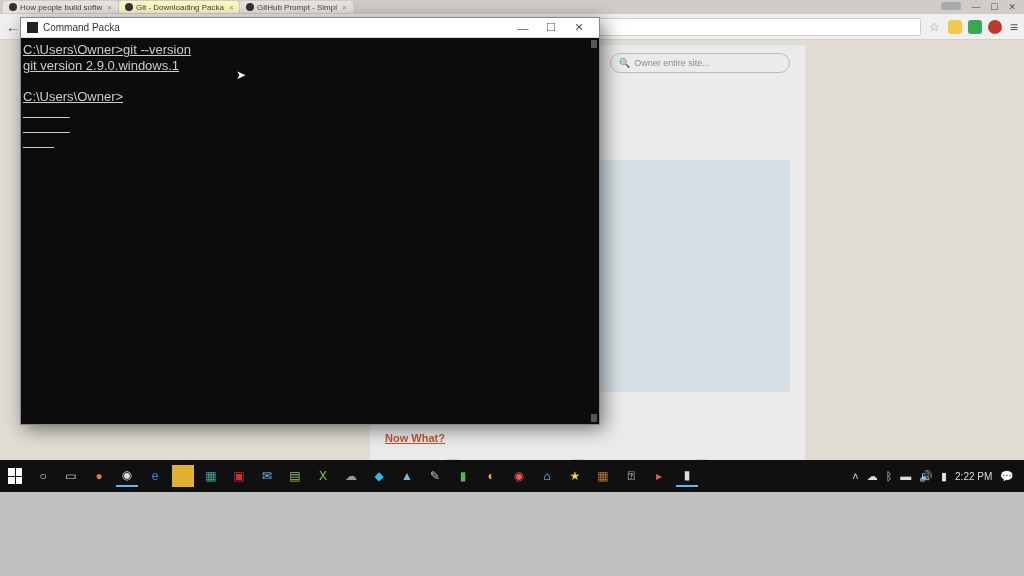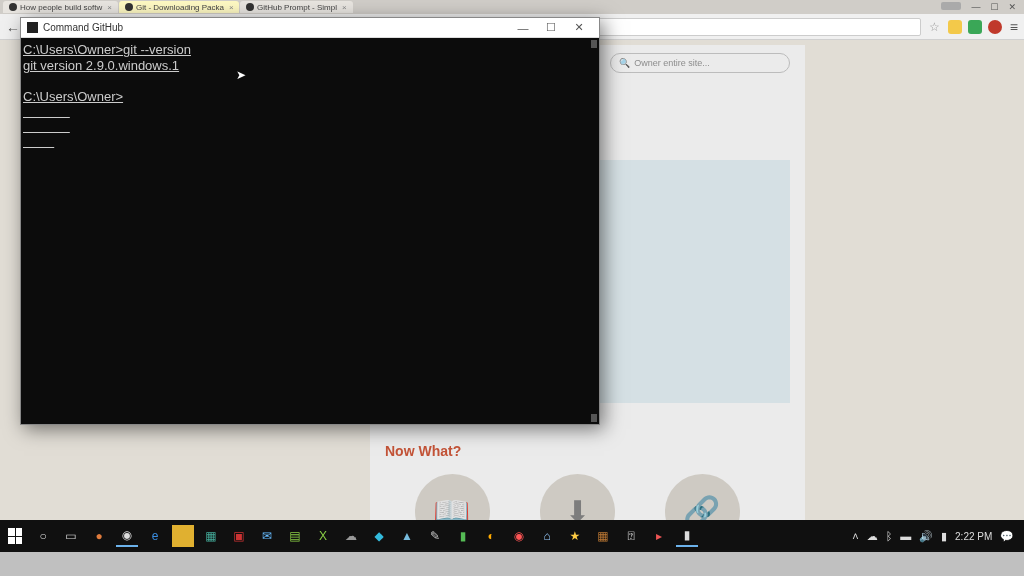--- a/index.html
+++ b/index.html
@@ -1,18 +1,18 @@
 <!DOCTYPE html>
 <html><head>
 <meta charset="utf-8">
 <style>
 * { margin: 0; padding: 0; box-sizing: border-box; font-family: "Segoe UI", Tahoma, sans-serif; }
 html, body { width: 1024px; height: 576px; overflow: hidden; background: #c0c0c0; }
 
-.desktop { position: relative; width: 1024px; height: 552px; background: linear-gradient(180deg, #2a2a2a 0%, #1a1a1a 100%); }
+.desktop { position: relative; width: 1024px; height: 492px; background: linear-gradient(180deg, #2a2a2a 0%, #1a1a1a 100%); }
 
 
 .browser { position: absolute; top: 0; left: 0; right: 0; bottom: 32px; background: #f5f0e8; }
 
 .tabbar { height: 14px; background: #d0cdc8; display: flex; align-items: center; padding-left: 3px; font-size: 8px; color: #444; }
 .tab { display: flex; align-items: center; gap: 3px; background: #e8e5e0; padding: 1px 6px; border-radius: 3px 3px 0 0; margin-right: 1px; height: 12px; max-width: 120px; overflow: hidden; white-space: nowrap; }
 .tab.active { background: #fef9c3; }
 .tab .favicon { width: 8px; height: 8px; background: #333; border-radius: 50%; flex-shrink: 0; }
 .tab .close { font-size: 8px; color: #888; margin-left: 2px; }
 .winctrl { position: absolute; right: 0; top: 0; display: flex; gap: 10px; padding: 2px 8px; font-size: 9px; color: #555; }
@@ -25,21 +25,21 @@
 .star { color: #999; font-size: 12px; }
 
 .page { position: absolute; top: 40px; left: 0; right: 0; bottom: 0; background: #f5f0e8; overflow: hidden; }
 .content-card { position: absolute; left: 370px; top: 5px; width: 435px; background: #fff; padding: 15px; font-size: 11px; color: #555; }
 .search-site { position: absolute; right: 15px; top: 8px; width: 180px; height: 20px; border: 1px solid #ccc; border-radius: 10px; background: #fff; display: flex; align-items: center; padding: 0 8px; font-size: 9px; color: #999; gap: 4px; }
 
 .card-inner { background: #e8f4f8; padding: 12px; font-size: 10px; line-height: 1.5; color: #3a4a52; }
 .card-inner strong { font-weight: bold; }
 .card-inner a { color: #1a6fb3; text-decoration: none; }
 .dl-link { color: #d45b3c; font-weight: bold; }
-.h-orange { color: #d45b3c; font-weight: bold; font-size: 14px; margin: 20px 0 6px; }
+.h-orange { color: #d45b3c; font-weight: bold; font-size: 11px; margin: 14px 0 6px; text-decoration: underline; }
 .small-gray { color: #999; font-size: 9px; font-style: italic; }
 .now-what { margin-top: 40px; font-size: 10px; color: #555; }
 .icon-row { display: flex; gap: 50px; margin-top: 15px; padding-left: 30px; }
 .round-icon { width: 75px; height: 75px; background: #e0dcd4; border-radius: 50%; display: flex; align-items: center; justify-content: center; font-size: 30px; color: #888; }
 
 
 .cmdwin { position: absolute; top: 17px; left: 20px; width: 580px; height: 408px; background: #fff; border: 1px solid #888; box-shadow: 4px 4px 18px rgba(0,0,0,0.5); display: flex; flex-direction: column; }
 .cmd-title { height: 20px; background: #fff; display: flex; align-items: center; padding: 0 6px; font-size: 10px; color: #333; border-bottom: 1px solid #ddd; }
 .cmd-title .icon { width: 11px; height: 11px; background: #222; margin-right: 5px; }
 .cmd-title .spacer { flex: 1; }
@@ -152,21 +152,21 @@
         </div>
       </div>
       <div class="dim-overlay"></div>
     </div>
 
   </div>
 
   <div class="cmdwin">
     <div class="cmd-title">
       <span class="icon"></span>
-      <span>Command GitHub</span>
+      <span>Command Packa</span>
       <span class="spacer"></span>
       <span class="wc">—</span>
       <span class="wc">☐</span>
       <span class="wc">✕</span>
     </div>
     <div class="cmd-body"><span>C:\Users\Owner&gt;</span><span>git --version</span>
 <span>git version 2.9.0.windows.1</span>
 
 <span>C:\Users\Owner&gt;</span>
       <span class="cursor-ptr">➤</span>

